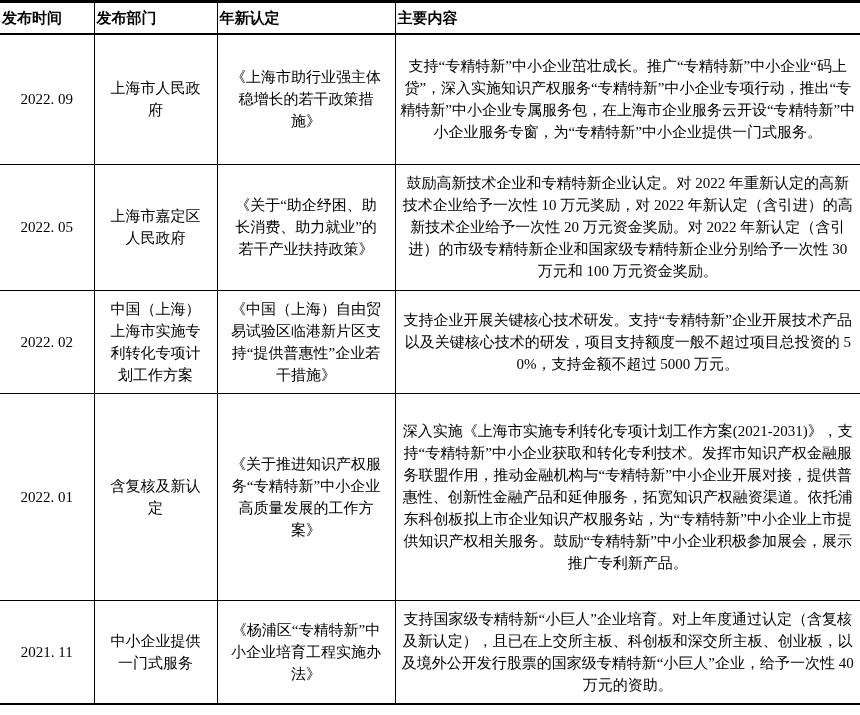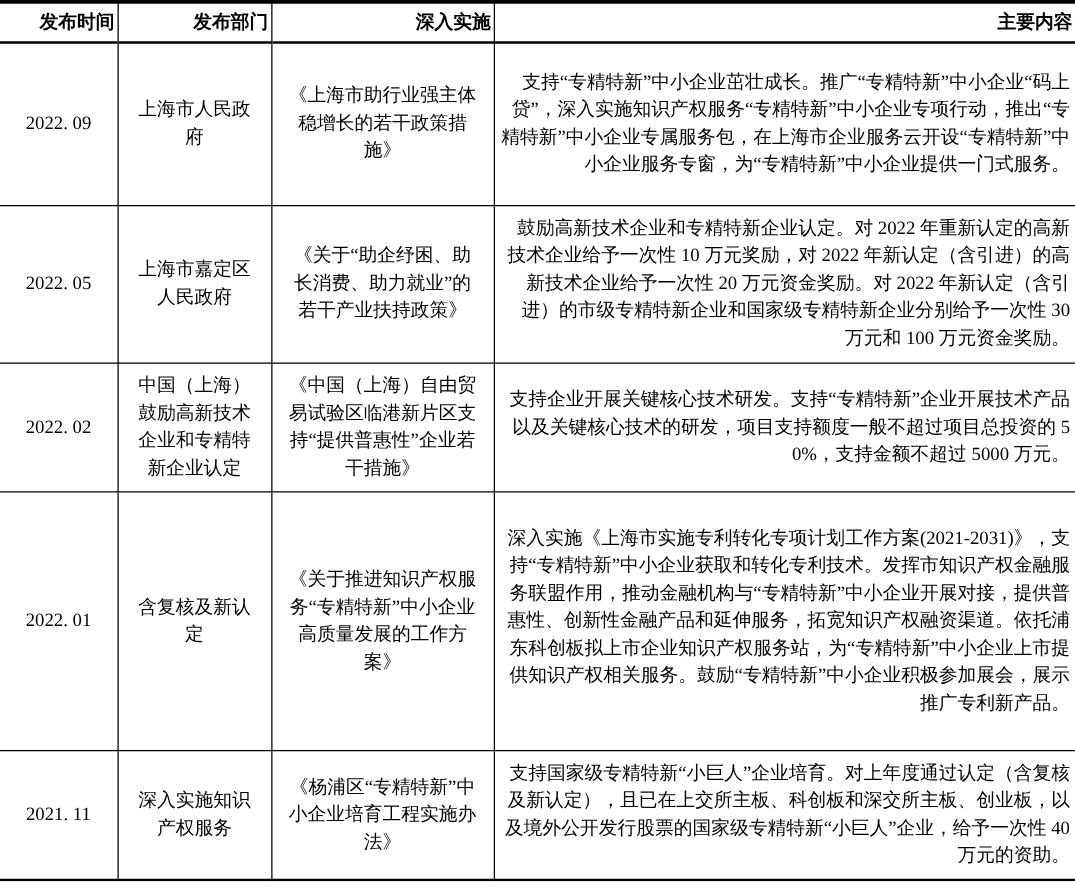--- a/index.html
+++ b/index.html
@@ -28,40 +28,40 @@
     color: #000;
     word-break: break-all;
   }
   
   th:first-child, td:first-child { border-left: none; }
   th:last-child,  td:last-child  { border-right: none; }
   thead th {
     border-top: none;
     border-bottom: 2px solid #000;
     font-weight: bold;
-    text-align: right;
+    text-align: left;
     height: 28px;
     padding: 1px 2px;
     font-family: "Liberation Sans", "DejaVu Sans", sans-serif;
   }
   td.date-cell {
     text-align: center;
     white-space: nowrap;
     padding: 0 14px;
   }
   td.dept-cell {
     text-align: center;
     padding: 2px 9px;
   }
   td.policy-cell {
     text-align: center;
     padding: 2px 11px;
   }
   td.content-cell {
-    text-align: right;
+    text-align: center;
     padding: 2px 4px;
   }
   tr.r1 { height: 130px; }
   tr.r2 { height: 126px; }
   tr.r3 { height: 103px; }
   tr.r4 { height: 207px; }
   tr.r5 { height: 104px; }
 </style>
 </head>
 <body>
@@ -70,49 +70,49 @@
   <colgroup>
     <col style="width:94px">
     <col style="width:123px">
     <col style="width:178px">
     <col style="width:465px">
   </colgroup>
   <thead>
     <tr>
       <th>发布时间</th>
       <th>发布部门</th>
-      <th>深入实施</th>
+      <th>年新认定</th>
       <th>主要内容</th>
     </tr>
   </thead>
   <tbody>
     <tr class="r1">
       <td class="date-cell">2022. 09</td>
       <td class="dept-cell">上海市人民政府</td>
       <td class="policy-cell">《上海市助行业强主体稳增长的若干政策措施》</td>
       <td class="content-cell">支持“专精特新”中小企业茁壮成长。推广“专精特新”中小企业“码上贷”，深入实施知识产权服务“专精特新”中小企业专项行动，推出“专精特新”中小企业专属服务包，在上海市企业服务云开设“专精特新”中小企业服务专窗，为“专精特新”中小企业提供一门式服务。</td>
     </tr>
     <tr class="r2">
       <td class="date-cell">2022. 05</td>
       <td class="dept-cell">上海市嘉定区人民政府</td>
       <td class="policy-cell">《关于“助企纾困、助长消费、助力就业”的若干产业扶持政策》</td>
       <td class="content-cell">鼓励高新技术企业和专精特新企业认定。对 2022 年重新认定的高新技术企业给予一次性 10 万元奖励，对 2022 年新认定（含引进）的高新技术企业给予一次性 20 万元资金奖励。对 2022 年新认定（含引进）的市级专精特新企业和国家级专精特新企业分别给予一次性 30 万元和 100 万元资金奖励。</td>
     </tr>
     <tr class="r3">
       <td class="date-cell">2022. 02</td>
-      <td class="dept-cell">中国（上海）鼓励高新技术企业和专精特新企业认定</td>
+      <td class="dept-cell">中国（上海）上海市实施专利转化专项计划工作方案</td>
       <td class="policy-cell">《中国（上海）自由贸易试验区临港新片区支持“提供普惠性”企业若干措施》</td>
       <td class="content-cell">支持企业开展关键核心技术研发。支持“专精特新”企业开展技术产品以及关键核心技术的研发，项目支持额度一般不超过项目总投资的 50%，支持金额不超过 5000 万元。</td>
     </tr>
     <tr class="r4">
       <td class="date-cell">2022. 01</td>
       <td class="dept-cell">含复核及新认定</td>
       <td class="policy-cell">《关于推进知识产权服务“专精特新”中小企业高质量发展的工作方案》</td>
       <td class="content-cell">深入实施《上海市实施专利转化专项计划工作方案(2021-2031)》，支持“专精特新”中小企业获取和转化专利技术。发挥市知识产权金融服务联盟作用，推动金融机构与“专精特新”中小企业开展对接，提供普惠性、创新性金融产品和延伸服务，拓宽知识产权融资渠道。依托浦东科创板拟上市企业知识产权服务站，为“专精特新”中小企业上市提供知识产权相关服务。鼓励“专精特新”中小企业积极参加展会，展示推广专利新产品。</td>
     </tr>
     <tr class="r5">
       <td class="date-cell">2021. 11</td>
-      <td class="dept-cell">深入实施知识产权服务</td>
+      <td class="dept-cell">中小企业提供一门式服务</td>
       <td class="policy-cell">《杨浦区“专精特新”中小企业培育工程实施办法》</td>
       <td class="content-cell">支持国家级专精特新“小巨人”企业培育。对上年度通过认定（含复核及新认定），且已在上交所主板、科创板和深交所主板、创业板，以及境外公开发行股票的国家级专精特新“小巨人”企业，给予一次性 40 万元的资助。</td>
     </tr>
   </tbody>
 </table>
 
 </body></html>

